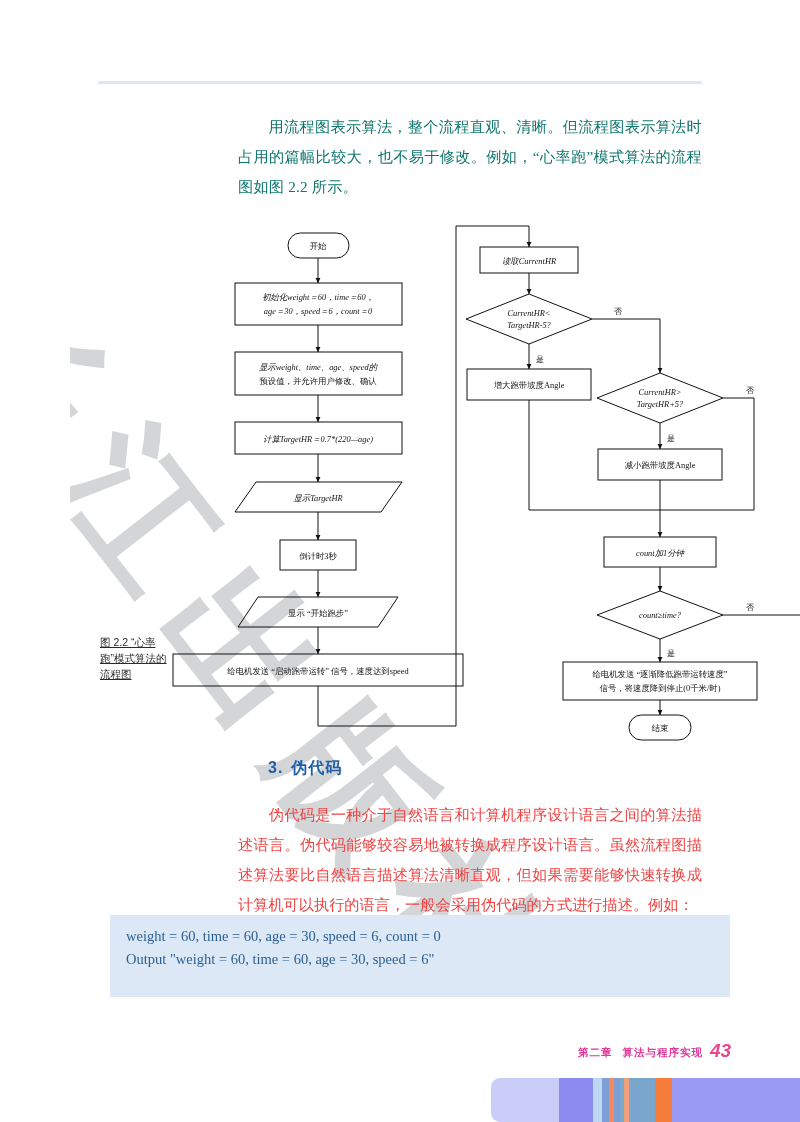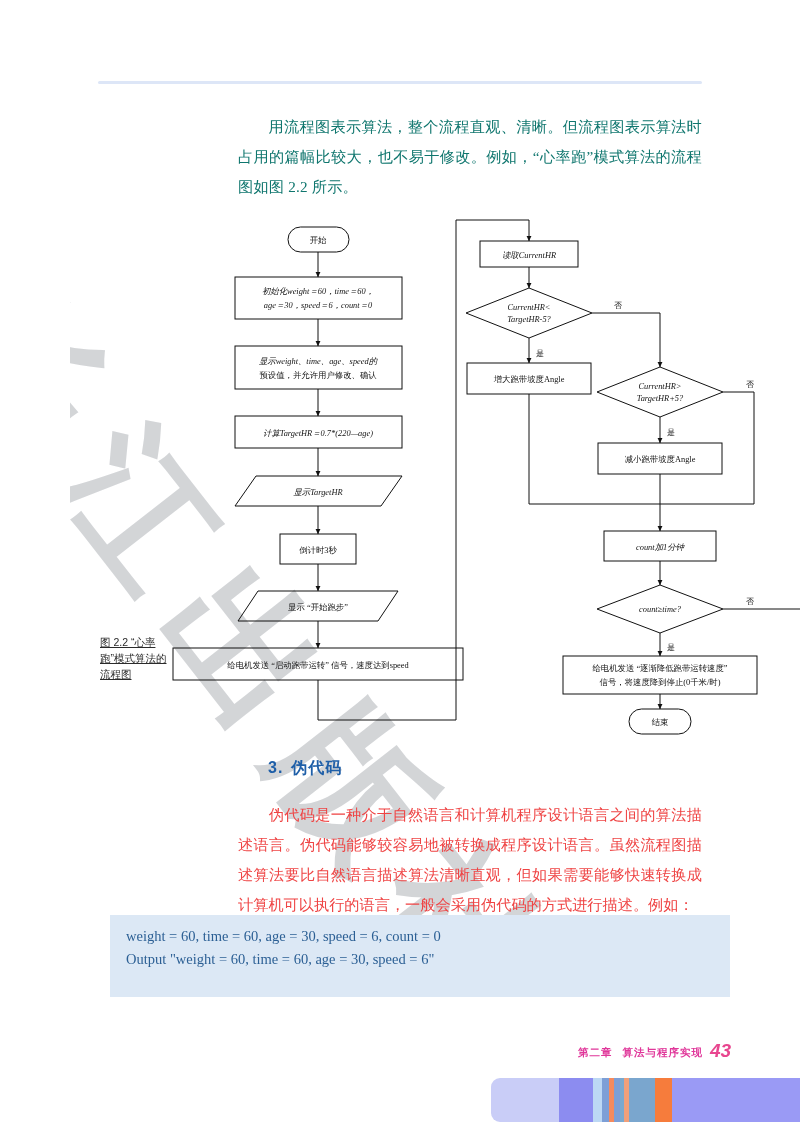--- a/index.html
+++ b/index.html
@@ -22,21 +22,21 @@
   #intro .indent{display:inline-block;width:2em;}
   
   #fig-caption{
     position:absolute;left:100px;top:634px;width:74px;
     font-size:10.5px;line-height:16px;color:#2b2b2b;
     font-family:"Liberation Sans","DejaVu Sans",sans-serif;
     text-decoration:underline;
   }
   
   #flowchart{
-    position:absolute;left:140px;top:204px;width:660px;height:540px;
+    position:absolute;left:140px;top:210px;width:660px;height:540px;
   }
   #flowchart svg{display:block;}
   .fc-txt{
     font-family:"Liberation Serif","DejaVu Serif",serif;
     fill:#111;font-size:8.4px;
   }
   .fc-txt-i{font-style:italic;}
   .fc-lbl{font-size:8px;fill:#111;}
   
   #watermark{

